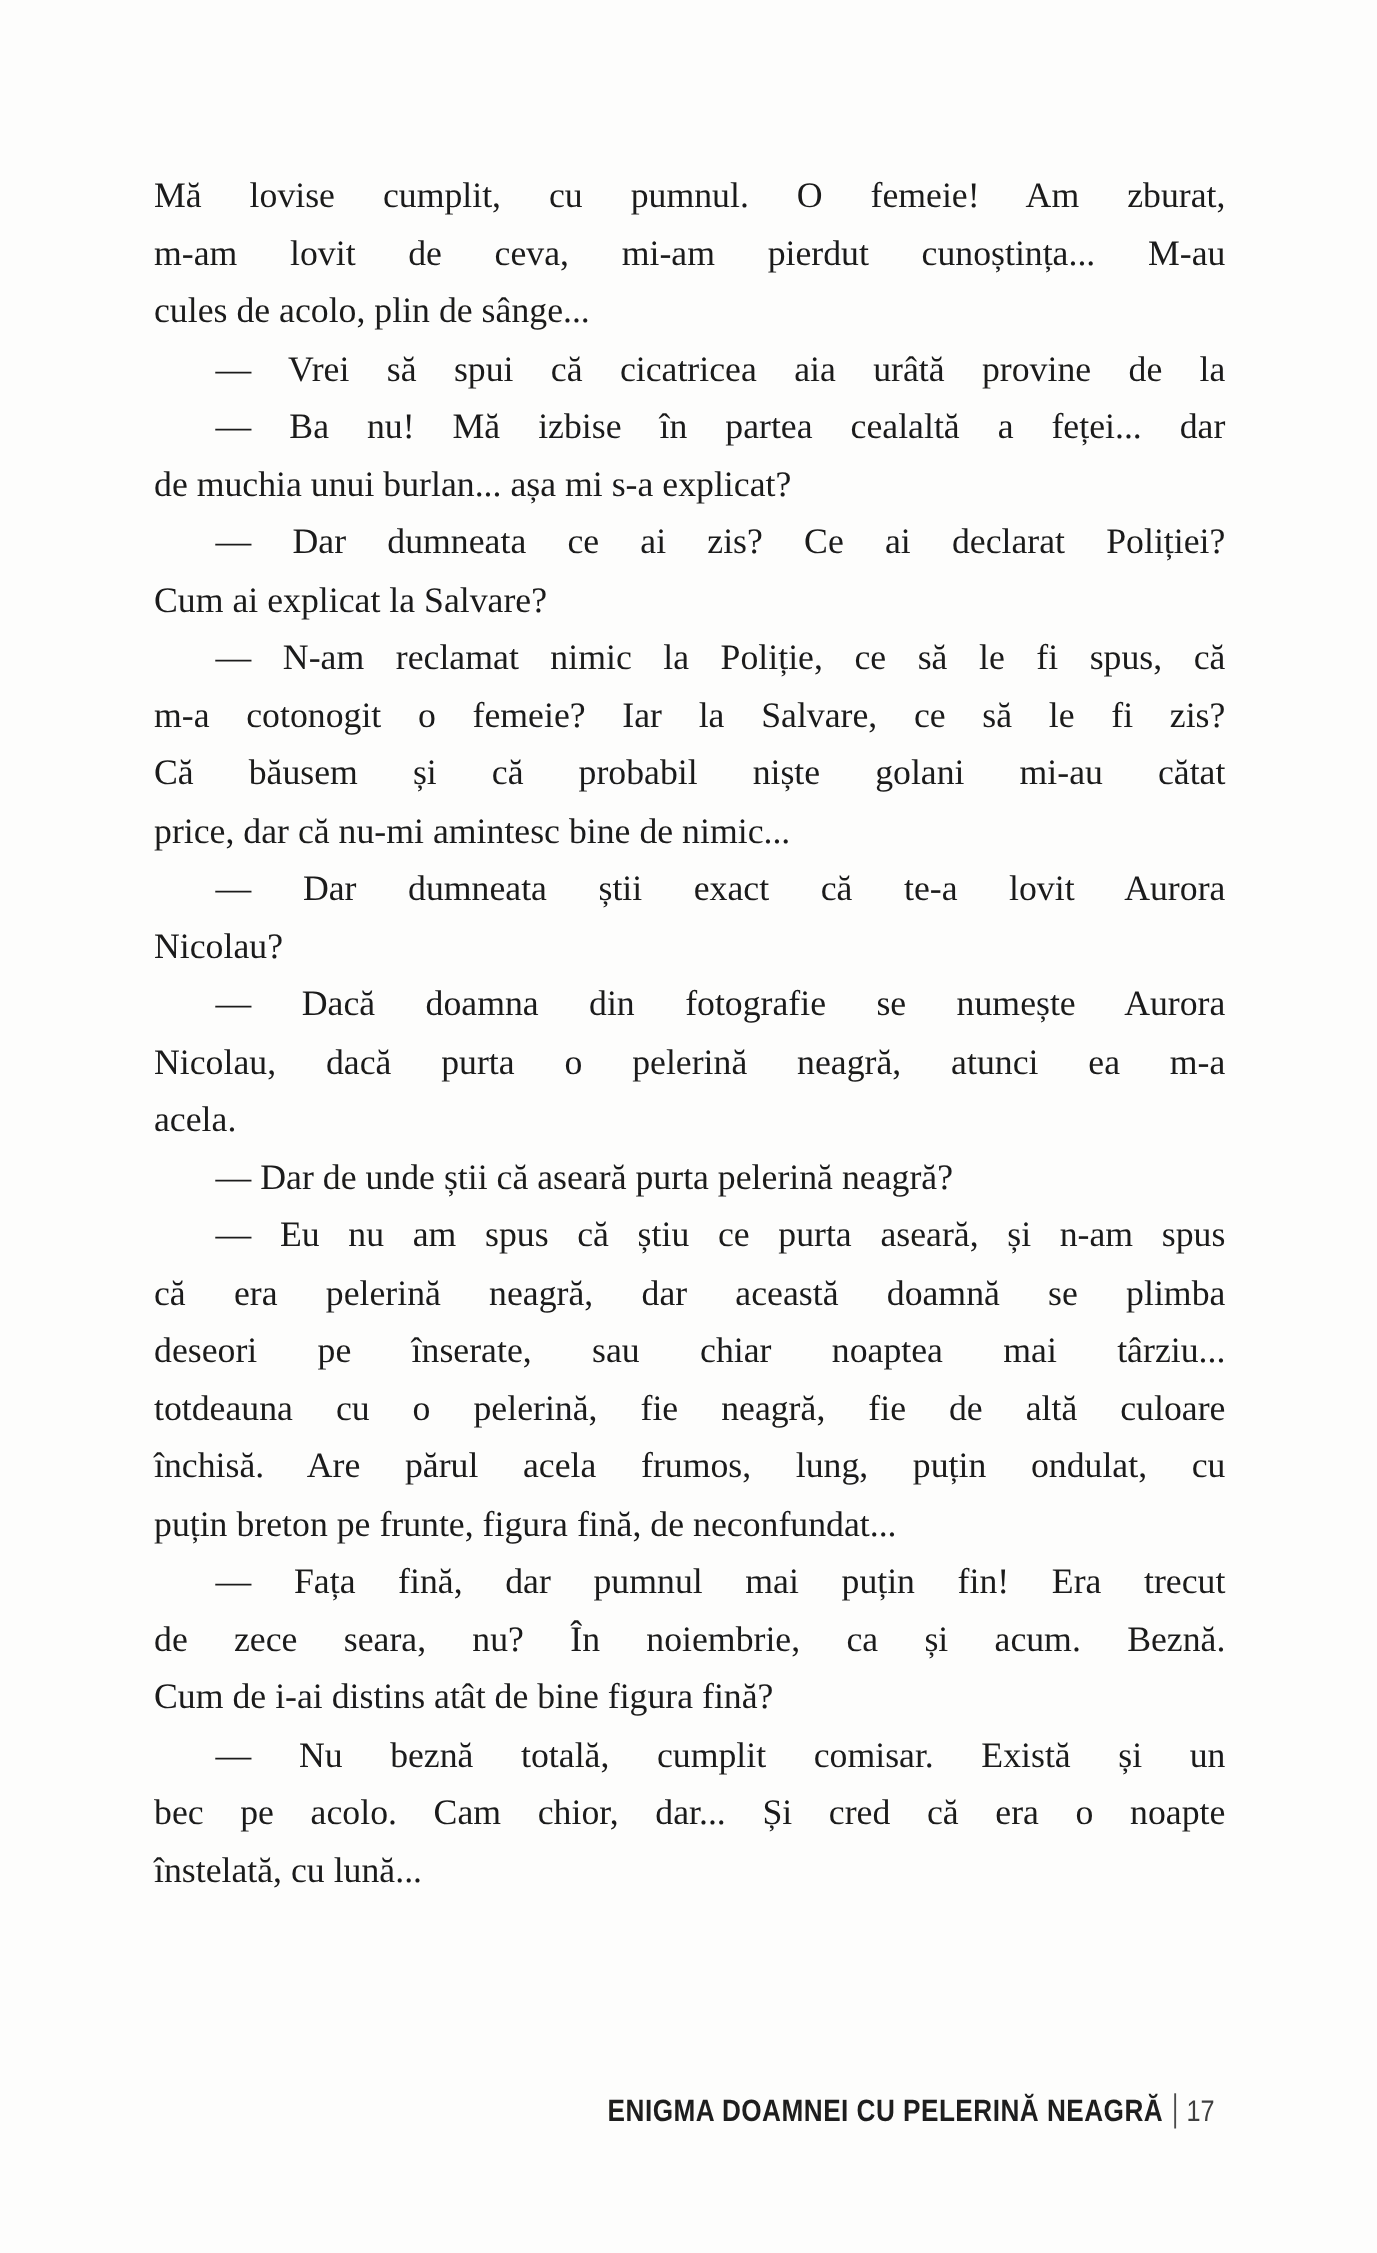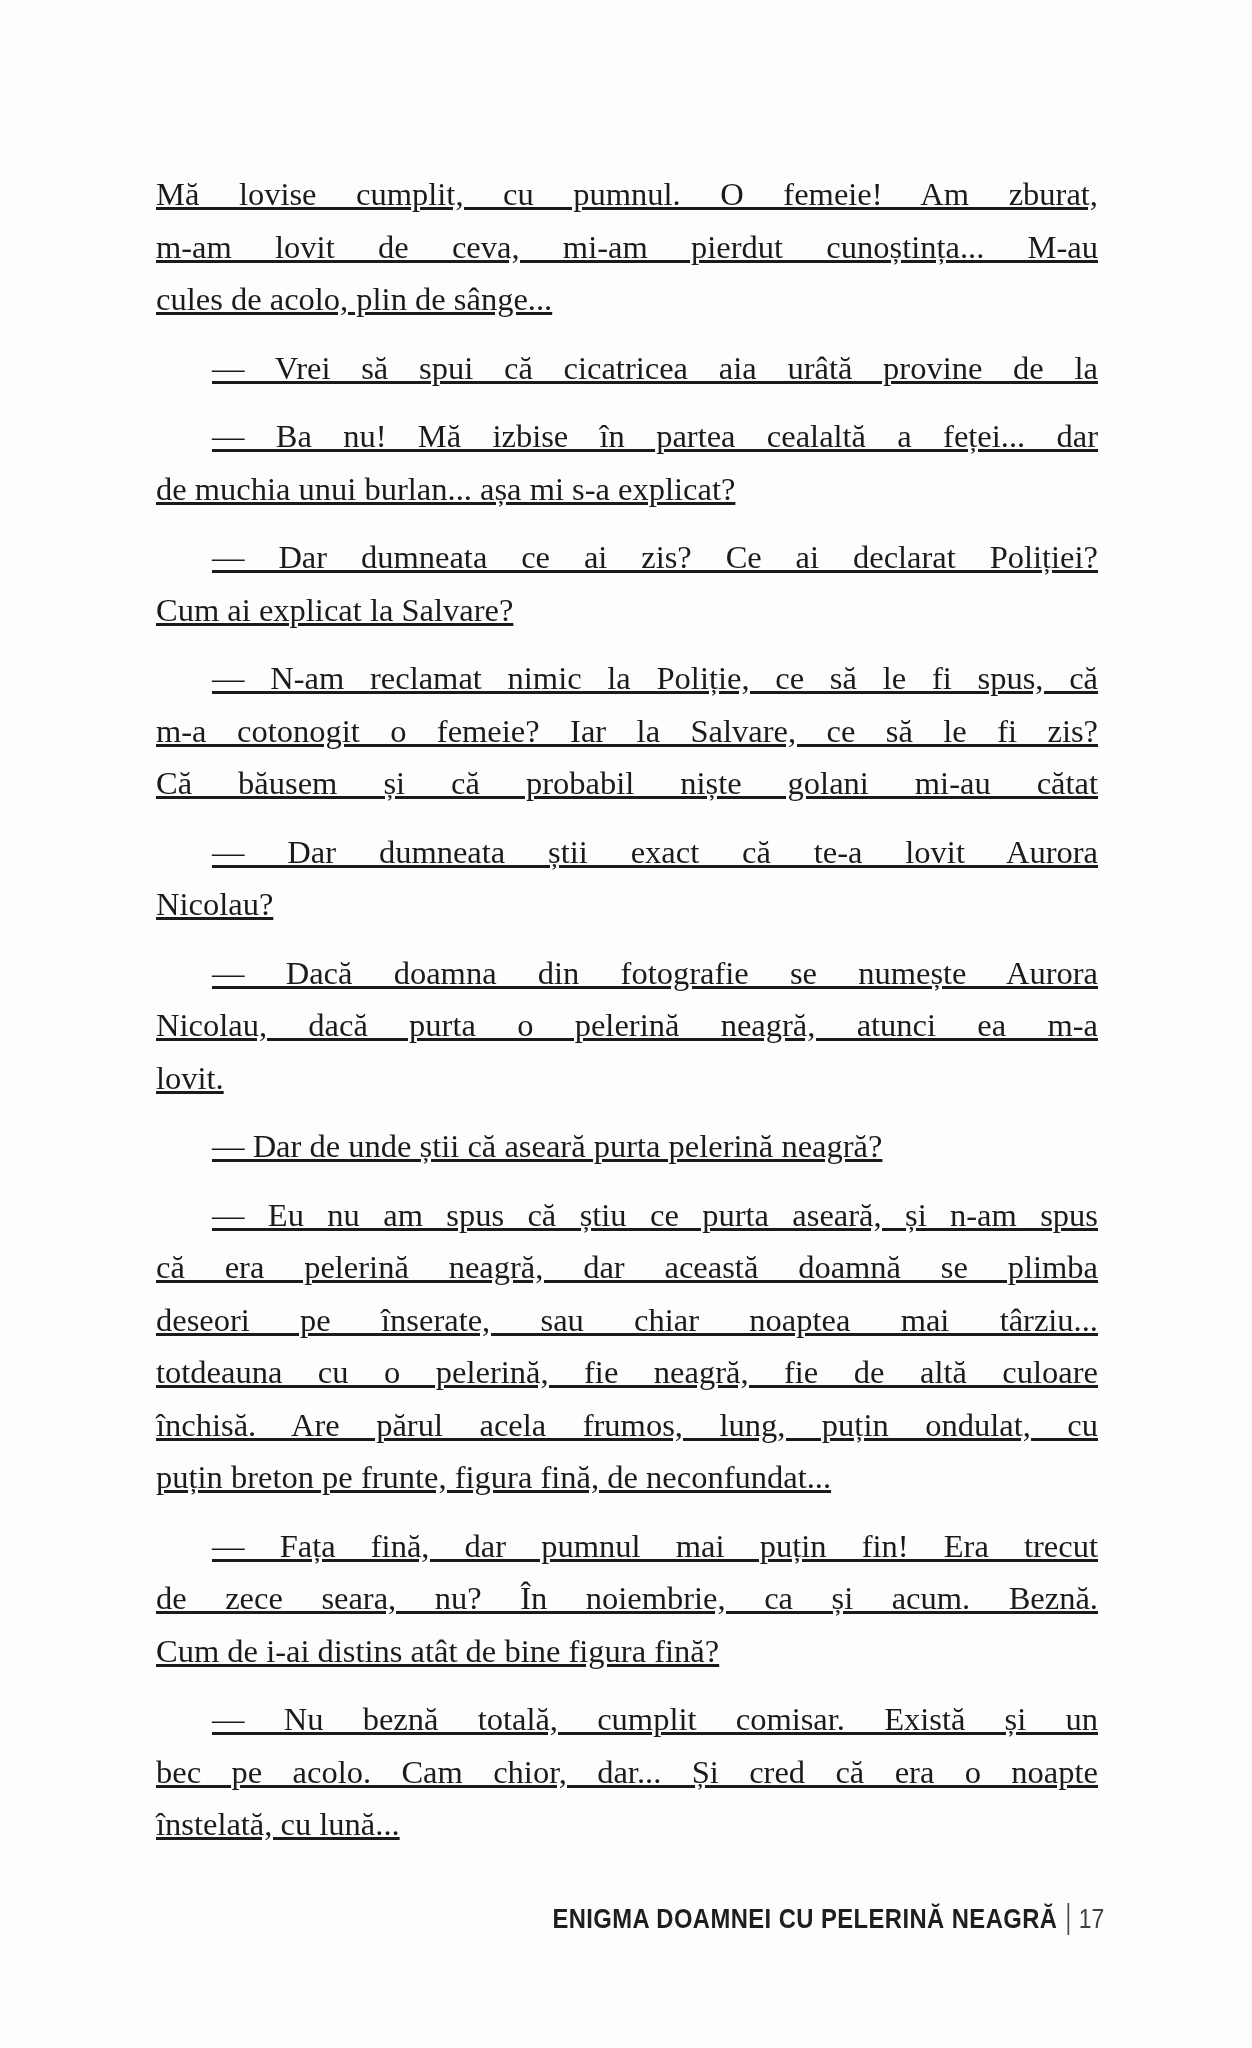--- a/index.html
+++ b/index.html
@@ -18,23 +18,22 @@
   .text-block {
     position: absolute;
     left: 140px;
     top: 152px;
     width: 974px;
     font-size: 32.5px;
     line-height: 52.5px;
     -webkit-font-smoothing: antialiased;
   }
   .paragraph {
-    margin: 16px;
+    margin: 0;
     padding: 0;
-    text-decoration: underline;
   }
   .line {
     white-space: normal;
   }
   .line.just {
     text-align: justify;
     text-align-last: justify;
   }
   .line.endline {
     text-align: center;
@@ -95,29 +94,30 @@
         <div class="line endline">de muchia unui burlan... așa mi s-a explicat?</div>
       </div>
       <div class="paragraph">
         <div class="line just indent">— Dar dumneata ce ai zis? Ce ai declarat Poliției?</div>
         <div class="line endline">Cum ai explicat la Salvare?</div>
       </div>
       <div class="paragraph">
         <div class="line just indent">— N-am reclamat nimic la Poliție, ce să le fi spus, că</div>
         <div class="line just">m-a cotonogit o femeie? Iar la Salvare, ce să le fi zis?</div>
         <div class="line just">Că băusem și că probabil niște golani mi-au cătat</div>
+        <div class="line endline">price, dar că nu-mi amintesc bine de nimic...</div>
       </div>
       <div class="paragraph">
         <div class="line just indent">— Dar dumneata știi exact că te-a lovit Aurora</div>
         <div class="line endline">Nicolau?</div>
       </div>
       <div class="paragraph">
         <div class="line just indent">— Dacă doamna din fotografie se numește Aurora</div>
         <div class="line just">Nicolau, dacă purta o pelerină neagră, atunci ea m-a</div>
-        <div class="line endline">lovit.</div>
+        <div class="line endline">acela.</div>
       </div>
       <div class="paragraph">
         <div class="line endline indent">— Dar de unde știi că aseară purta pelerină neagră?</div>
       </div>
       <div class="paragraph">
         <div class="line just indent">— Eu nu am spus că știu ce purta aseară, și n-am spus</div>
         <div class="line just">că era pelerină neagră, dar această doamnă se plimba</div>
         <div class="line just">deseori pe înserate, sau chiar noaptea mai târziu...</div>
         <div class="line just">totdeauna cu o pelerină, fie neagră, fie de altă culoare</div>
         <div class="line just">închisă. Are părul acela frumos, lung, puțin ondulat, cu</div>

